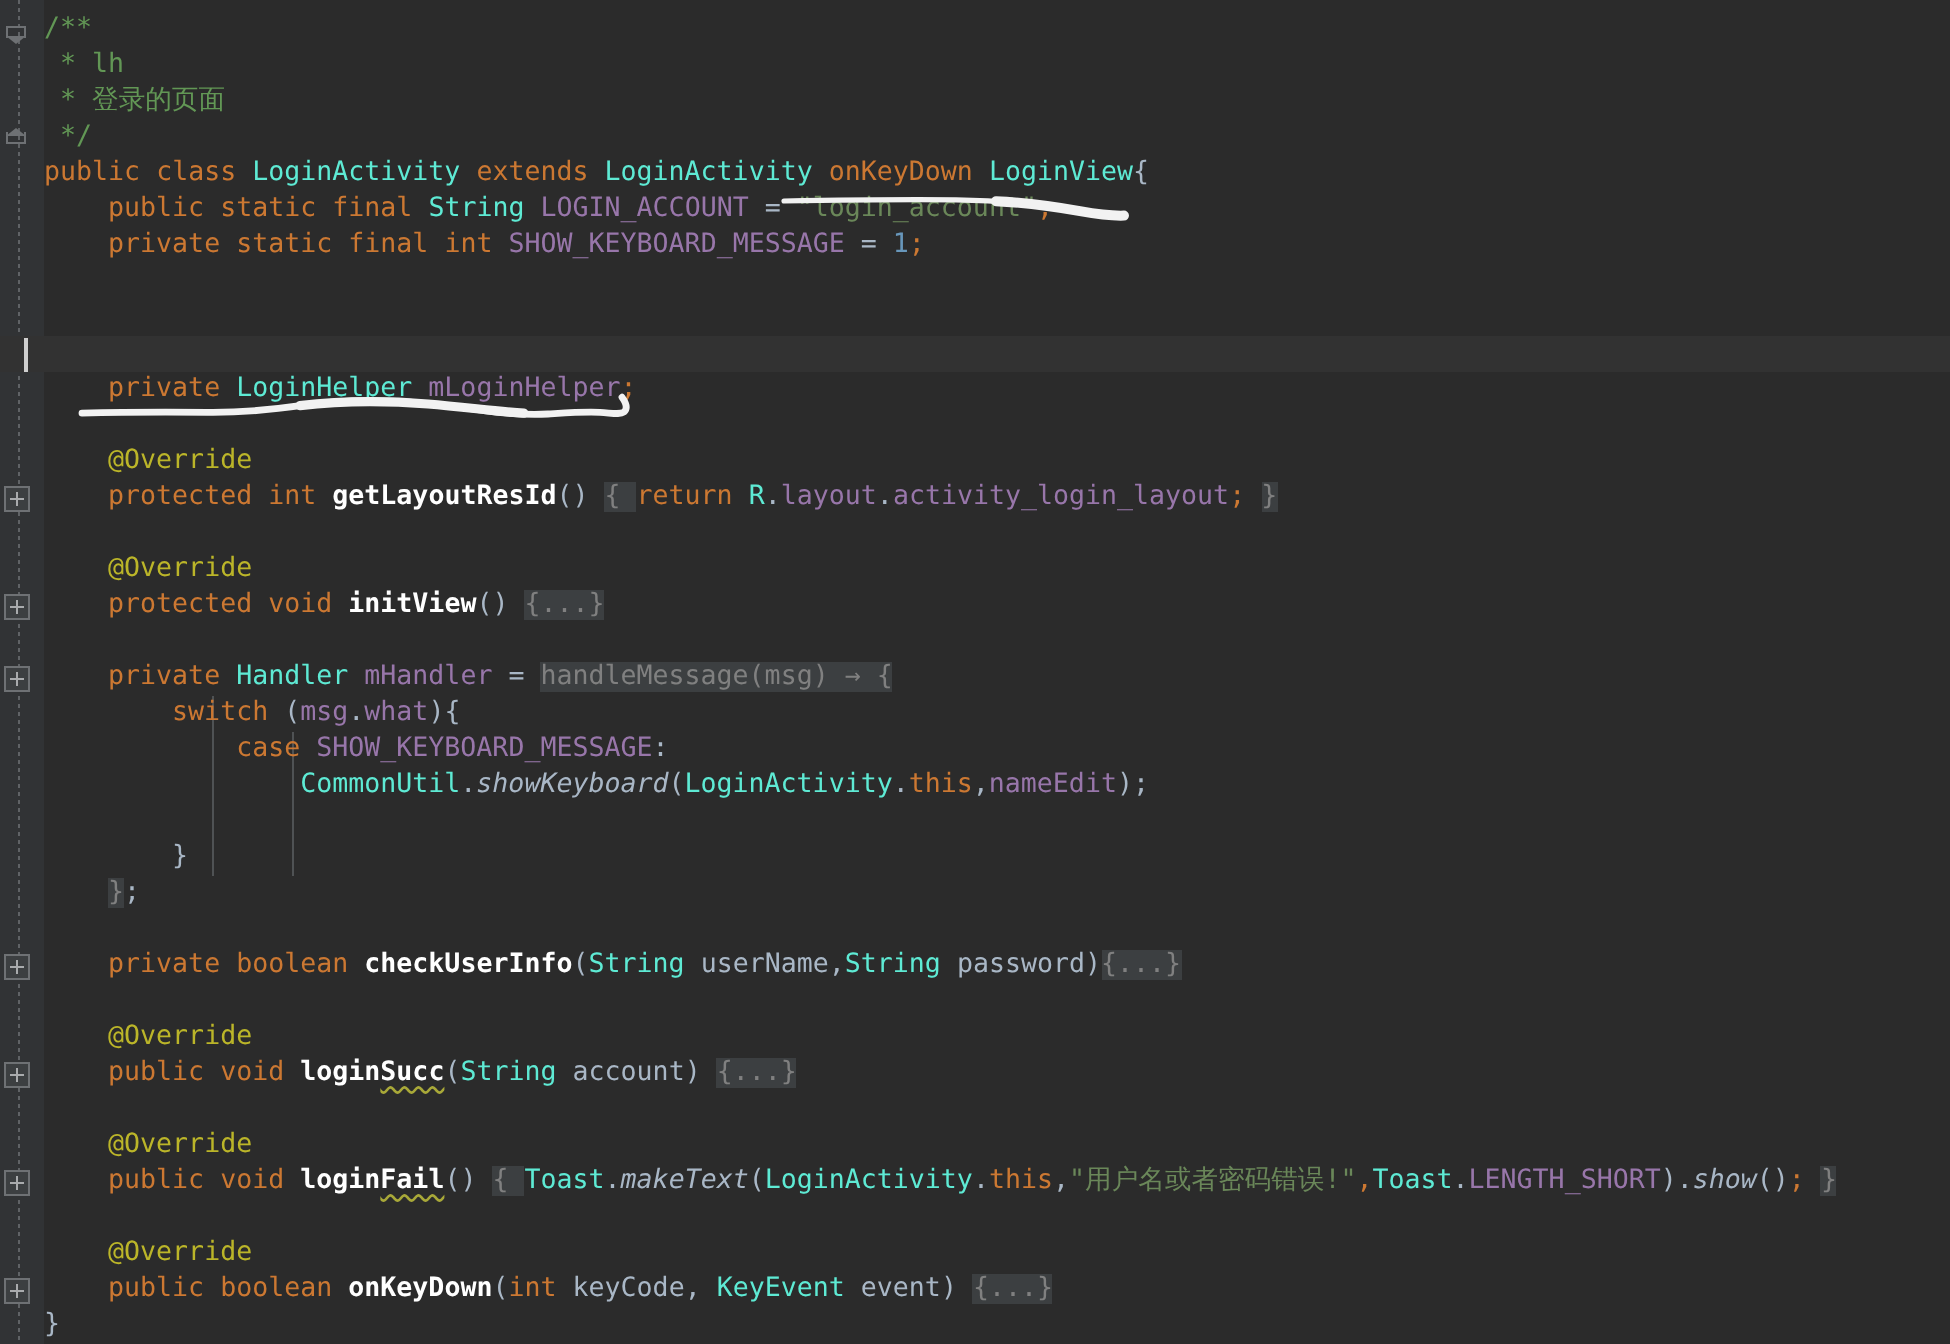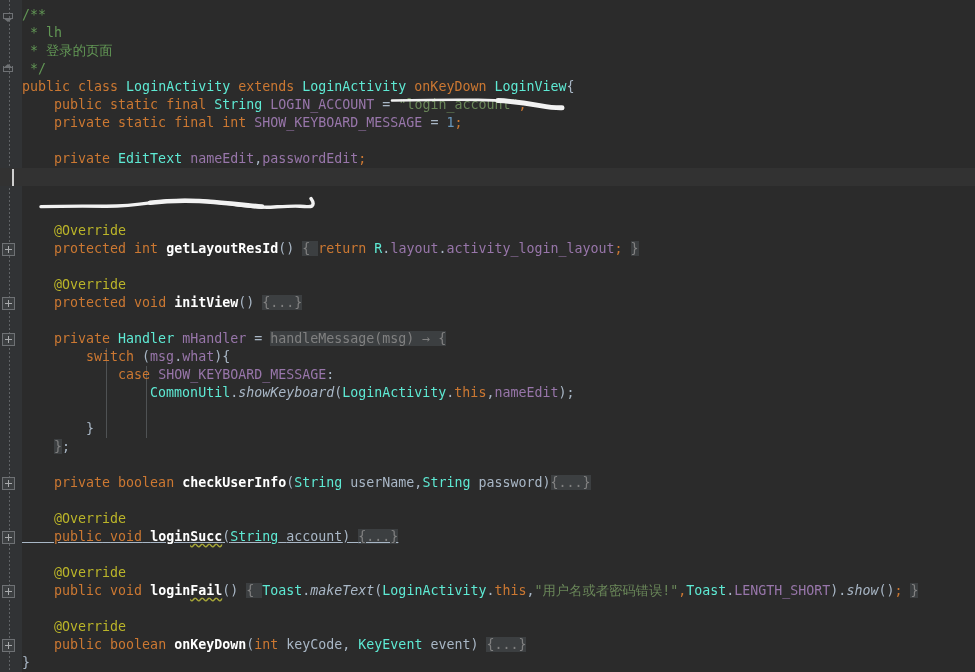--- a/index.html
+++ b/index.html
@@ -126,24 +126,24 @@
     <div class="ln" style="top:60px;"><span class="cm"> */</span></div>
 
     <div class="ln" style="top:78px;"><span class="kw">public</span> <span class="kw">class</span> <span class="cls">LoginActivity</span> <span class="kw">extends</span> <span class="cls">LoginActivity</span> <span class="kw">onKeyDown</span> <span class="cls">LoginView</span>{</div>
 
     <div class="ln" style="top:96px;">    <span class="kw">public</span> <span class="kw">static</span> <span class="kw">final</span> <span class="cls">String</span> <span class="const">LOGIN_ACCOUNT</span> = <span class="str">"login_account"</span><span class="kw">;</span></div>
 
     <div class="ln" style="top:114px;text-align:center;">    <span class="kw">private</span> <span class="kw">static</span> <span class="kw">final</span> <span class="kw">int</span> <span class="const">SHOW_KEYBOARD_MESSAGE</span> = <span class="num">1</span><span class="kw">;</span></div>
 
     <div class="ln" style="top:132px;"> </div>
 
-    <div class="ln" style="top:150px;">    <span class="kw">private</span> <span class="cls">EditText</span> <span class="fld">nameEdit</span>,<span class="fld">passwordEdit</span><span class="kw">;</span></div>
 
     <div class="ln" style="top:168px;"> </div>
 
+    <div class="ln" style="top:186px;">    <span class="kw">private</span> <span class="cls">LoginHelper</span> <span class="fld">mLoginHelper</span><span class="kw">;</span></div>
 
     <div class="ln" style="top:204px;"> </div>
 
     <div class="ln" style="top:222px;">    <span class="ann">@Override</span></div>
     <div class="ln" style="top:240px;">    <span class="kw">protected</span> <span class="kw">int</span> <span class="mthb">getLayoutResId</span>() <span class="fold-ph">{ </span><span class="kw">return</span> <span class="cls">R</span>.<span class="fld">layout</span>.<span class="const">activity_login_layout</span><span class="kw">;</span> <span class="fold-ph">}</span></div>
 
     <div class="ln" style="top:258px;"> </div>
 
     <div class="ln" style="top:276px;">    <span class="ann">@Override</span></div>
     <div class="ln" style="top:294px;">    <span class="kw">protected</span> <span class="kw">void</span> <span class="mthb">initView</span>() <span class="fold-ph">{...}</span></div>
@@ -158,21 +158,21 @@
     <div class="ln" style="top:420px;">        }</div>
     <div class="ln" style="top:438px;">    <span class="fold-ph">}</span>;</div>
 
     <div class="ln" style="top:456px;"> </div>
 
     <div class="ln" style="top:474px;">    <span class="kw">private</span> <span class="kw">boolean</span> <span class="mthb">checkUserInfo</span>(<span class="cls">String</span> <span class="def">userName</span>,<span class="cls">String</span> <span class="def">password</span>)<span class="fold-ph">{...}</span></div>
 
     <div class="ln" style="top:492px;"> </div>
 
     <div class="ln" style="top:510px;">    <span class="ann">@Override</span></div>
-    <div class="ln" style="top:528px;text-decoration:underline;">    <span class="kw">public</span> <span class="kw">void</span> <span class="mthb">login<span class="spell">Succ</span></span>(<span class="cls">String</span> <span class="def">account</span>) <span class="fold-ph">{...}</span></div>
+    <div class="ln" style="top:528px;">    <span class="kw">public</span> <span class="kw">void</span> <span class="mthb">login<span class="spell">Succ</span></span>(<span class="cls">String</span> <span class="def">account</span>) <span class="fold-ph">{...}</span></div>
 
     <div class="ln" style="top:546px;"> </div>
 
     <div class="ln" style="top:564px;">    <span class="ann">@Override</span></div>
     <div class="ln" style="top:582px;">    <span class="kw">public</span> <span class="kw">void</span> <span class="mthb">login<span class="spell">Fail</span></span>() <span class="fold-ph">{ </span><span class="cls">Toast</span>.<span class="mi">makeText</span>(<span class="cls">LoginActivity</span>.<span class="kw">this</span>,<span class="str">"</span><span class="str">用户名或者密码错误!</span><span class="str">"</span><span class="kw">,</span><span class="cls">Toast</span>.<span class="const">LENGTH_SHORT</span>).<span class="mi">show</span>()<span class="kw">;</span> <span class="fold-ph">}</span></div>
 
     <div class="ln" style="top:600px;"> </div>
 
     <div class="ln" style="top:618px;">    <span class="ann">@Override</span></div>
     <div class="ln" style="top:636px;">    <span class="kw">public</span> <span class="kw">boolean</span> <span class="mthb">onKeyDown</span>(<span class="kw">int</span> <span class="def">keyCode</span>, <span class="cls">KeyEvent</span> <span class="def">event</span>) <span class="fold-ph">{...}</span></div>

